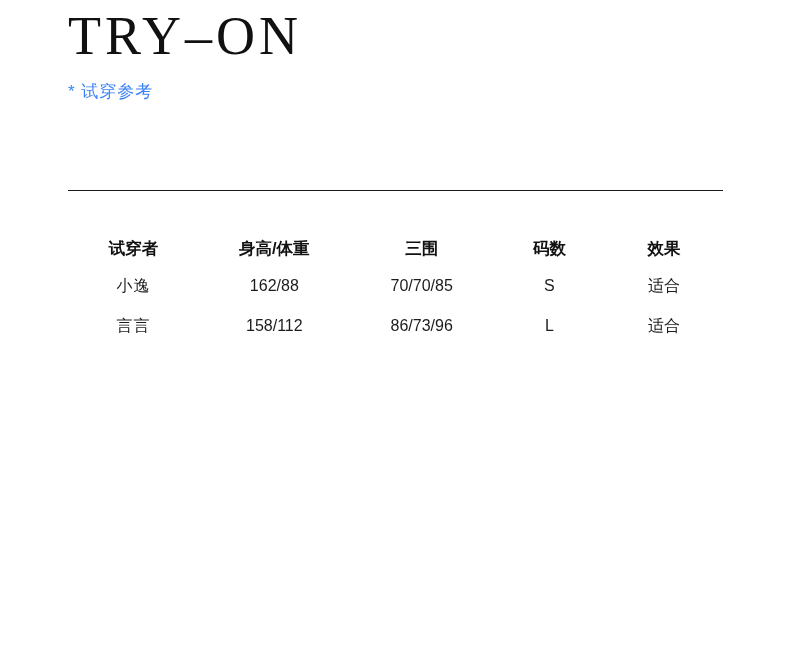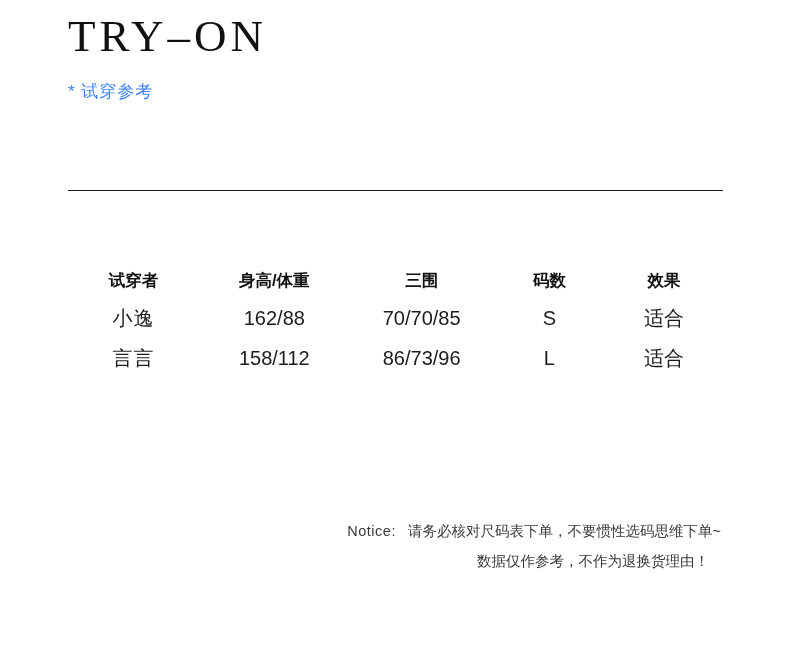--- a/index.html
+++ b/index.html
@@ -24,21 +24,21 @@
   }
 
   
   .title-block {
     position: absolute;
     left: 68px;
     top: 8px;
   }
   .main-title {
     font-family: "Liberation Serif", serif;
-    font-size: 45px;
+    font-size: 54px;
     line-height: 56px;
     letter-spacing: 4px;
     font-weight: 400;
     color: #111111;
     margin: 0;
     white-space: nowrap;
   }
   .subtitle {
     position: absolute;
     left: 68px;
@@ -58,35 +58,34 @@
     height: 1px;
     background: #1a1a1a;
   }
 
   
   .table-wrap {
     position: absolute;
     left: 68px;
     top: 232px;
     width: 655px;
-    margin-top: 32px;
   }
   table.tryon {
     width: 100%;
     border-collapse: collapse;
     table-layout: fixed;
   }
   table.tryon th,
   table.tryon td {
     text-align: center;
     font-weight: 400;
     padding: 0;
     height: 40px;
     vertical-align: middle;
-    font-size: 20px;
+    font-size: 16px;
     color: #1c1c1c;
   }
   table.tryon thead th {
     font-weight: 700;
     font-size: 16.5px;
     color: #111111;
     height: 34px;
   }
   table.tryon col.c-person { width: 20%; }
   table.tryon col.c-hw     { width: 23%; }
@@ -163,21 +162,14 @@
           <td class="cell-person">言言</td>
           <td class="cell-num">158/112</td>
           <td class="cell-num">86/73/96</td>
           <td>L</td>
           <td>适合</td>
         </tr>
       </tbody>
     </table>
   </div>
 
-  <div class="notice">
-    <span class="n-line1">
-      <span class="n-label">Notice:</span>
-      &nbsp;&nbsp;<span>请务必核对尺码表下单，不要惯性选码思维下单~</span>
-    </span>
-    <span class="n-line2">数据仅作参考，不作为退换货理由！</span>
-  </div>
 
 </div>
 
 </body></html>

